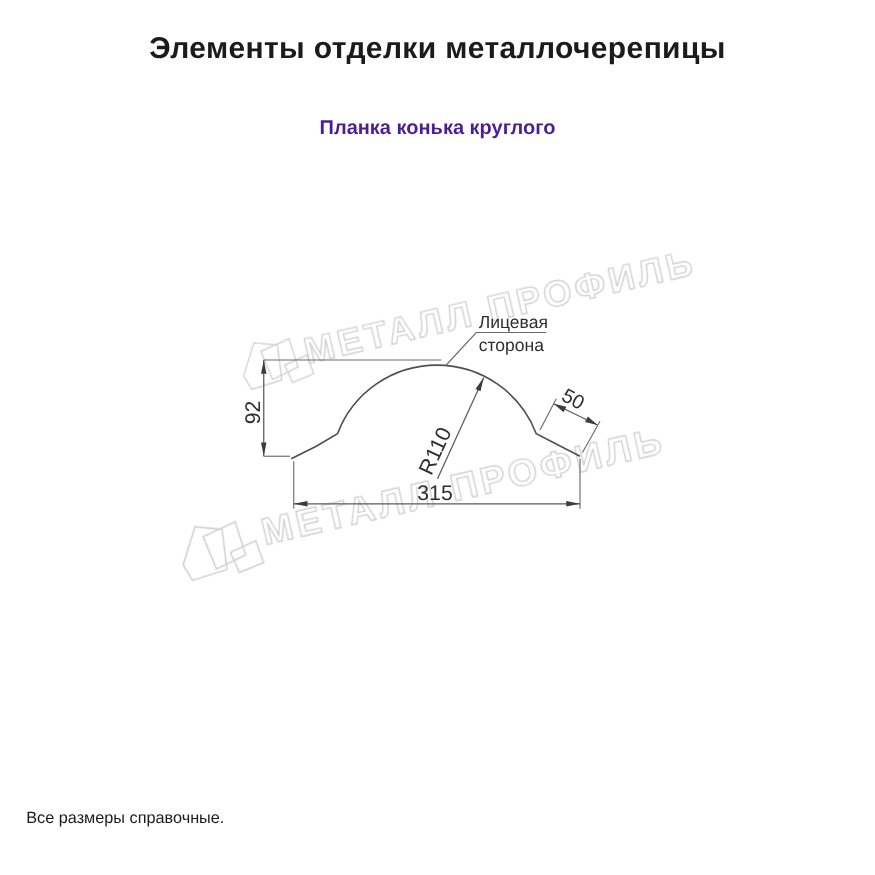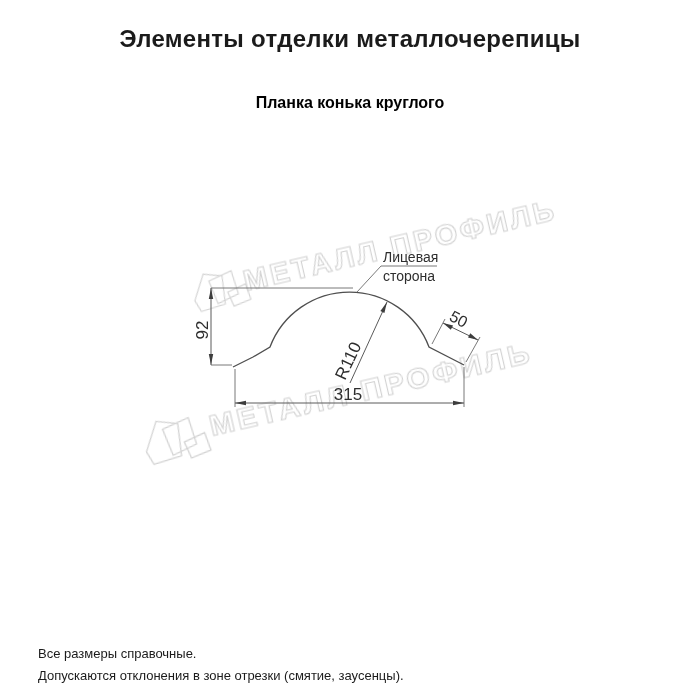--- a/index.html
+++ b/index.html
@@ -13,28 +13,28 @@
   .title{
     position:absolute;top:25px;left:0;width:700px;
     text-align:center;
     font-size:24px;font-weight:bold;color:#1b1b1b;
     letter-spacing:0.3px;
     margin:0;
   }
   .subtitle{
     position:absolute;top:93px;left:0;width:700px;
     text-align:center;
-    font-size:16px;font-weight:bold;color:#000000;
+    font-size:16px;font-weight:bold;color:#4c1d95;
     line-height:19px;
   }
   .drawing{
     position:absolute;top:0;left:0;width:700px;height:700px;
   }
   .notes{
-    position:absolute;left:38px;top:643px;
+    position:absolute;left:21px;top:643px;
     font-size:13px;color:#1b1b1b;line-height:22px;
   }
   .dim-text{
     font-size:17px;fill:#2e2e2e;
     font-family:"Liberation Sans", sans-serif;
   }
   .dim-text-small{
     font-size:16px;fill:#2e2e2e;
     font-family:"Liberation Sans", sans-serif;
   }
@@ -126,16 +126,15 @@
 
     <g>
       <polyline class="thin" points="437,266 381,266 357,292"></polyline>
       <text class="label-text" x="383" y="262" text-anchor="start">Лицевая</text>
       <text class="label-text" x="383" y="281" text-anchor="start">сторона</text>
     </g>
   </svg>
 
   <div class="notes">
     <div>Все размеры справочные.</div>
-    <div>Допускаются отклонения в зоне отрезки (смятие, заусенцы).</div>
   </div>
 
 </div>
 
 </body></html>

